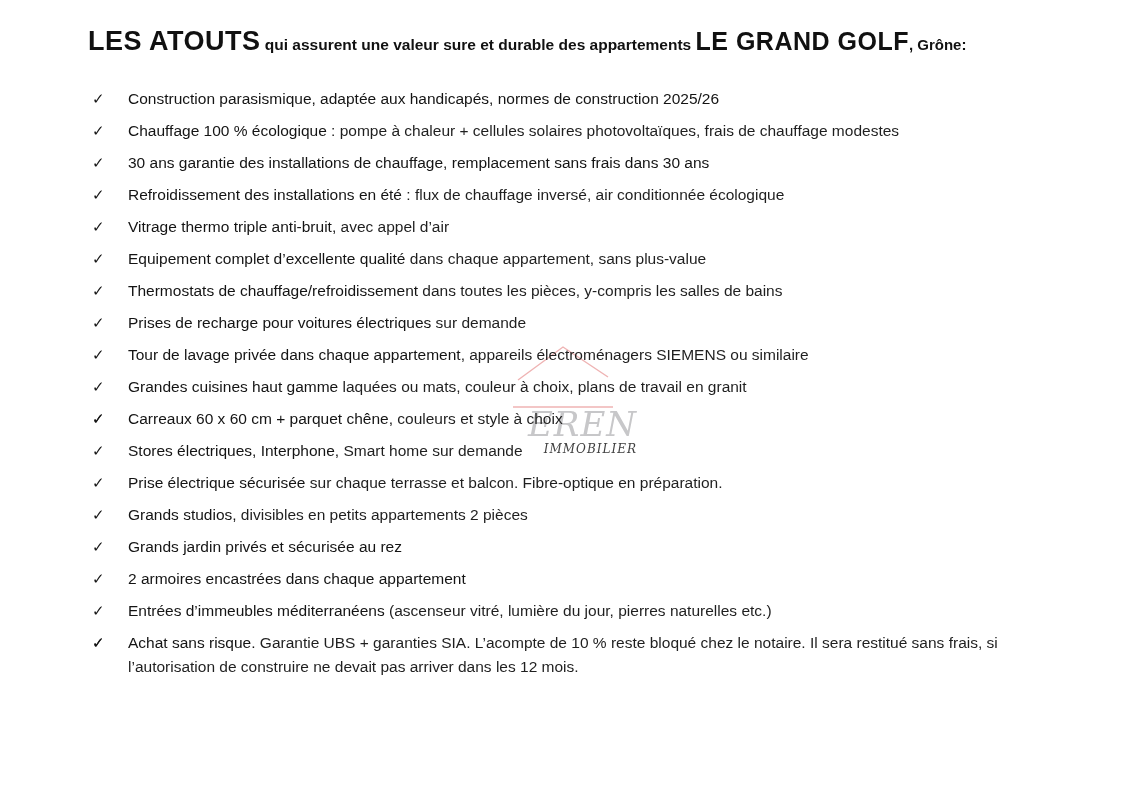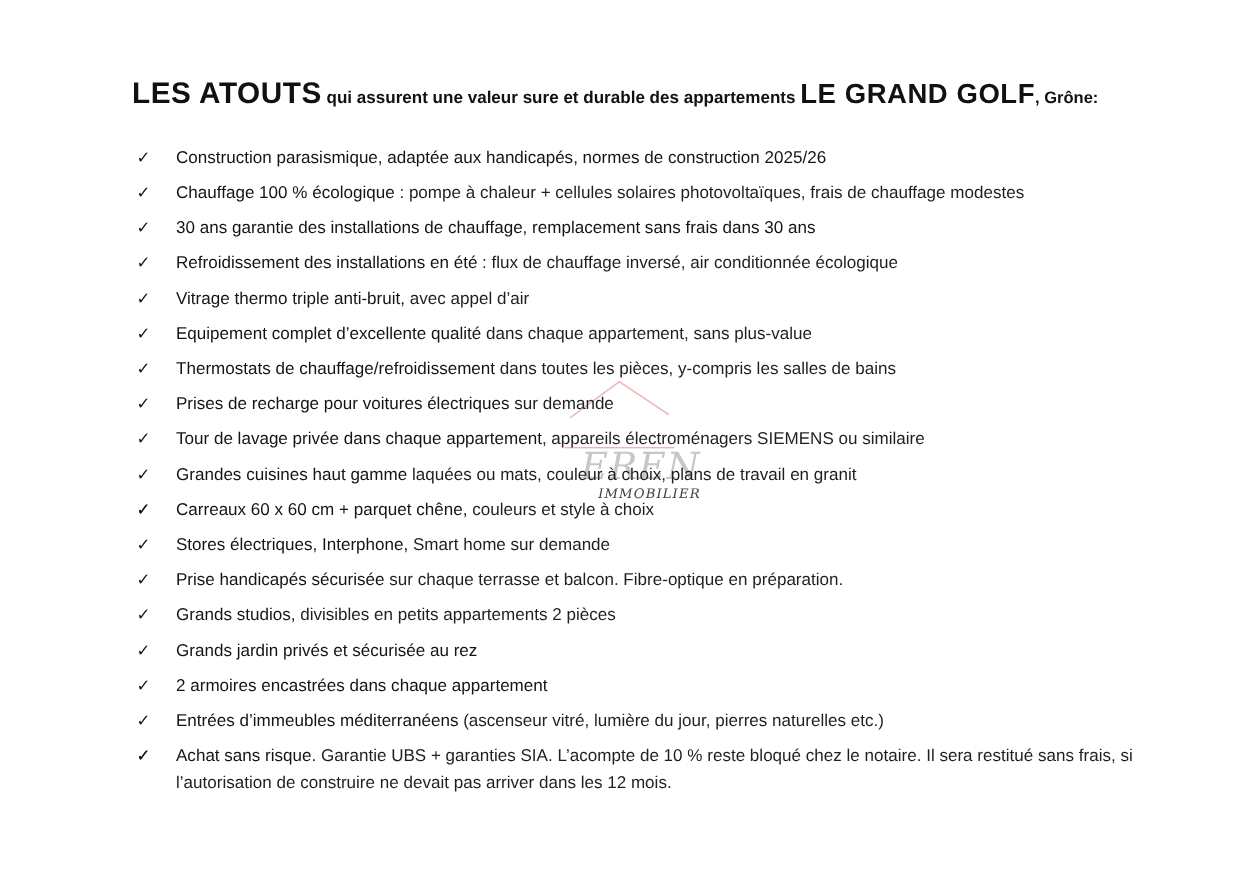--- a/index.html
+++ b/index.html
@@ -43,22 +43,21 @@
     font-size: 12px;
     line-height: 14px;
     letter-spacing: 1px;
     color: #404040;
   }
 
   
   .content {
     position: relative;
     z-index: 1;
-    padding: 68px 0 0 88px;
-    margin-left: 32px;
+    padding: 24px 0 0 88px;
   }
   h1.doc-title {
     margin: 0;
     font-weight: bold;
     color: #111111;
     white-space: nowrap;
     line-height: 30px;
   }
   .t-big   { font-size: 27px; letter-spacing: 0.5px; }
   .t-mid   { font-size: 15.5px; }
@@ -151,21 +150,21 @@
 
   <li>
     <span class="check">✓</span><b>Carreaux 60 x 60 cm + parquet chêne,</b><span> couleurs et style à choix</span>
   </li>
 
   <li>
     <span class="check">✓</span><b>Stores électriques, Interphone,</b><span> Smart home sur demande</span>
   </li>
 
   <li>
-    <span class="check">✓</span><b>Prise handicapés sécurisée</b><span> sur chaque terrasse et balcon. Fibre-optique en préparation.</span>
+    <span class="check">✓</span><b>Prise électrique sécurisée</b><span> sur chaque terrasse et balcon. Fibre-optique en préparation.</span>
   </li>
 
   <li>
     <span class="check">✓</span><b>Grands studios,</b><span> divisibles en petits appartements 2 pièces</span>
   </li>
 
   <li>
     <span class="check">✓</span><b>Grands jardin privés et sécurisée au rez</b><span></span>
   </li>
 

